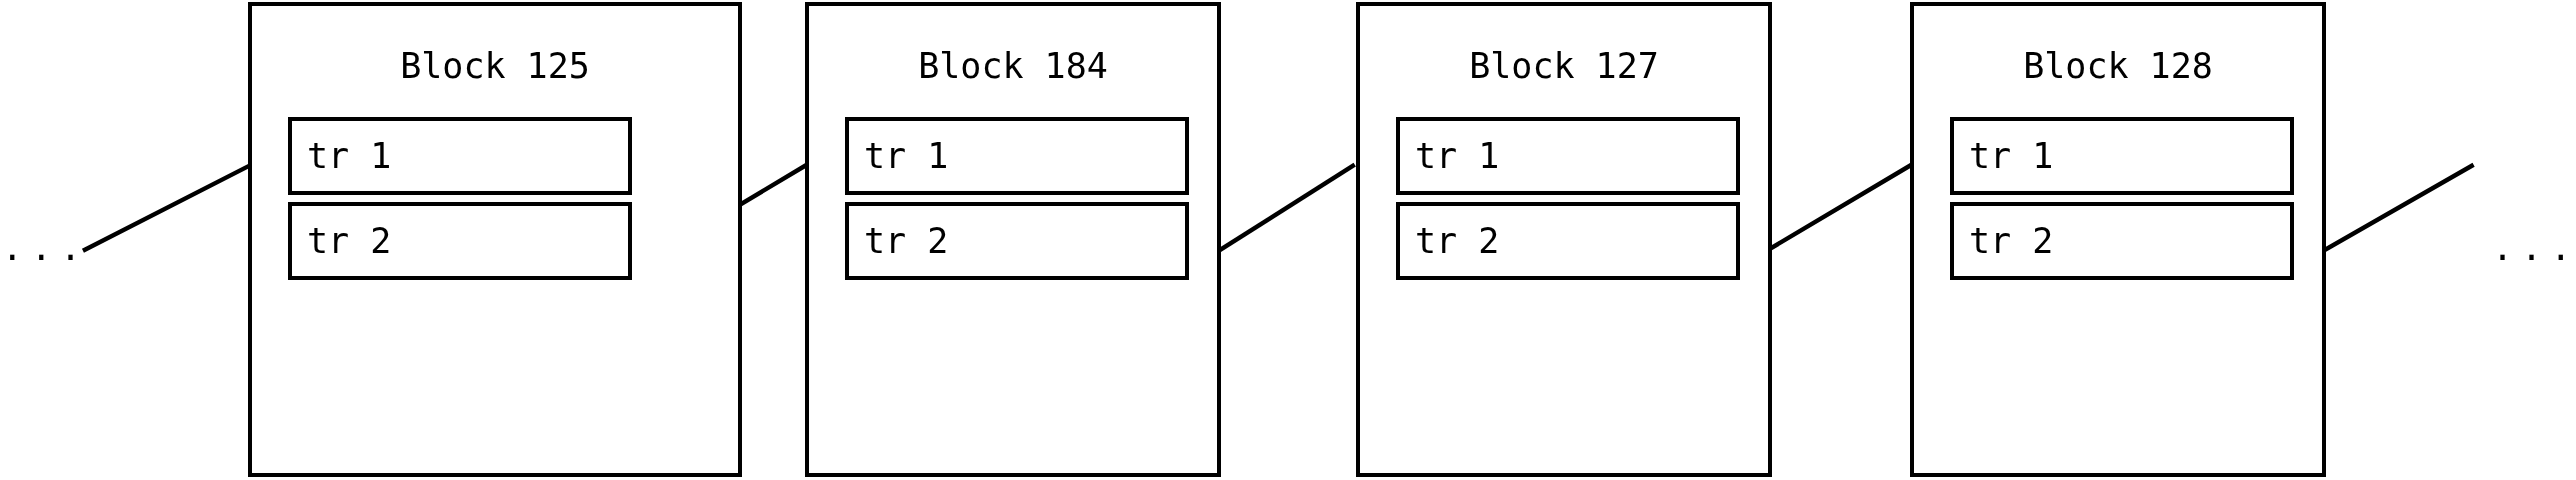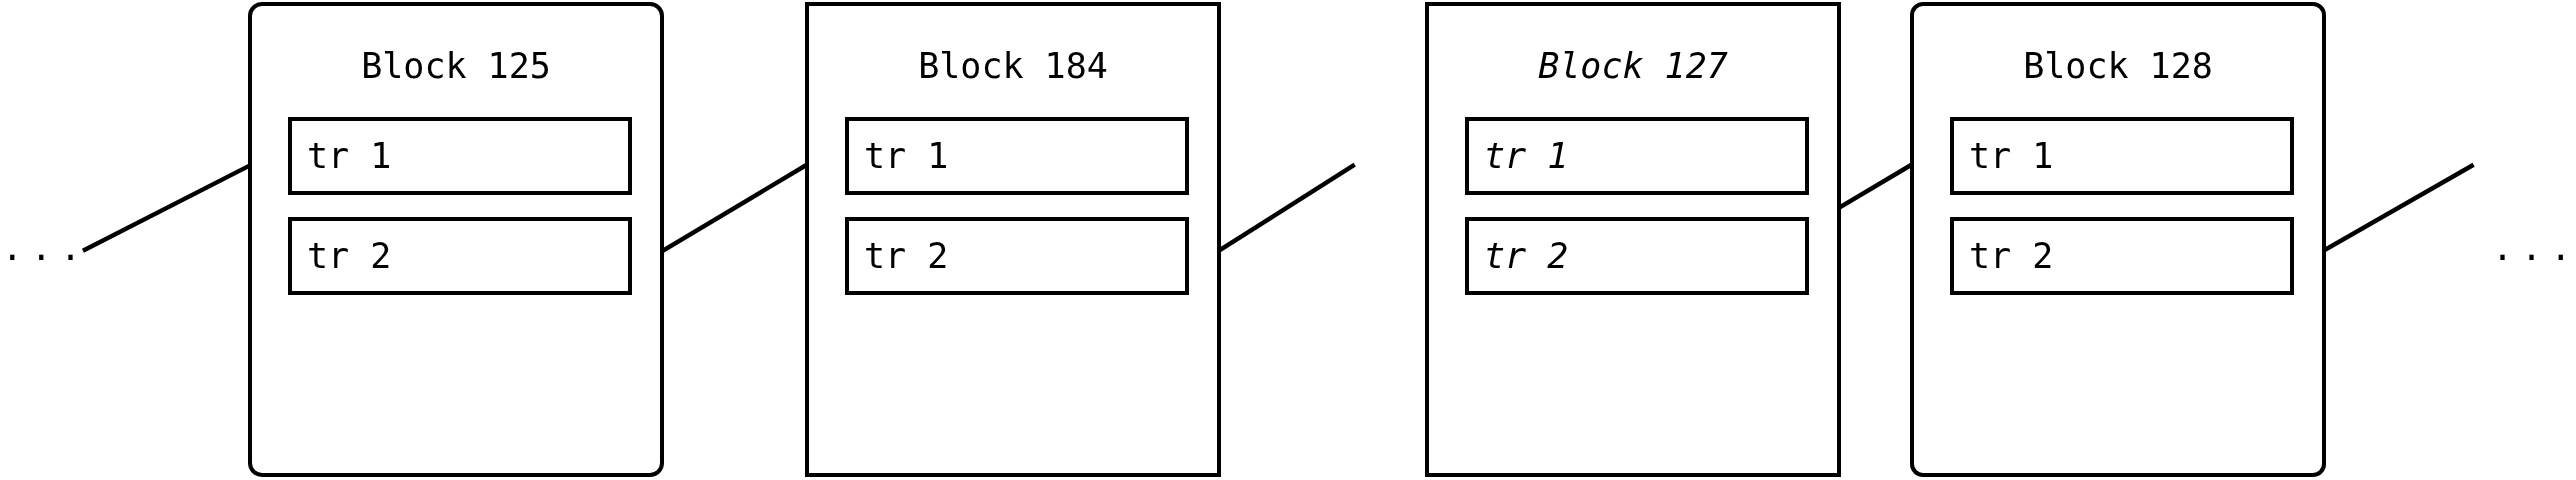--- a/index.html
+++ b/index.html
@@ -70,21 +70,21 @@
     width: 344px;
   }
 
   .tx {
     box-sizing: border-box;
     width: 344px;
     height: 78px;
     border: 4.4px solid #000000;
     background: #ffffff;
     position: relative;
-    margin-bottom: 22px;
+    margin-bottom: 7px;
   }
 
   .tx-label {
     position: absolute;
     left: 15px;
     top: 50%;
     transform: translateY(-50%);
     font-size: 35px;
     line-height: 37px;
     color: #000000;
@@ -112,21 +112,21 @@
     <g id="connector-group" stroke="#000000" stroke-width="5" stroke-linecap="square" fill="none">
         <line x1="95" y1="283" x2="281" y2="188"></line>
         <line x1="752" y1="283" x2="911" y2="188"></line>
         <line x1="1382" y1="283" x2="1532" y2="188"></line>
         <line x1="2003" y1="283" x2="2163" y2="188"></line>
         <line x1="2634" y1="283" x2="2800" y2="188"></line>
       </g>
   </svg>
 
   <div id="chain">
-      <div class="block" style="left: 248px; top: 1.8px; width: 416px; height: 475px; border-radius: 14px;">
+      <div class="block" style="left: 248px; top: 1.8px; width: 494px; height: 475px;">
         <div class="block-title">Block 125</div>
         <div class="tx-list">
           <div class="tx">
             <span class="tx-label">tr 1</span>
           </div>
           <div class="tx">
             <span class="tx-label">tr 2</span>
           </div>
         </div>
       </div>
@@ -134,32 +134,32 @@
         <div class="block-title">Block 184</div>
         <div class="tx-list">
           <div class="tx">
             <span class="tx-label">tr 1</span>
           </div>
           <div class="tx">
             <span class="tx-label">tr 2</span>
           </div>
         </div>
       </div>
-      <div class="block" style="left: 1425px; top: 1.8px; width: 416px; height: 475px; font-style: italic;">
+      <div class="block" style="left: 1356px; top: 1.8px; width: 416px; height: 475px;">
         <div class="block-title">Block 127</div>
         <div class="tx-list">
           <div class="tx">
             <span class="tx-label">tr 1</span>
           </div>
           <div class="tx">
             <span class="tx-label">tr 2</span>
           </div>
         </div>
       </div>
-      <div class="block" style="left: 1910px; top: 1.8px; width: 416px; height: 475px; border-radius: 13px;">
+      <div class="block" style="left: 1910px; top: 1.8px; width: 416px; height: 475px;">
         <div class="block-title">Block 128</div>
         <div class="tx-list">
           <div class="tx">
             <span class="tx-label">tr 1</span>
           </div>
           <div class="tx">
             <span class="tx-label">tr 2</span>
           </div>
         </div>
       </div>

